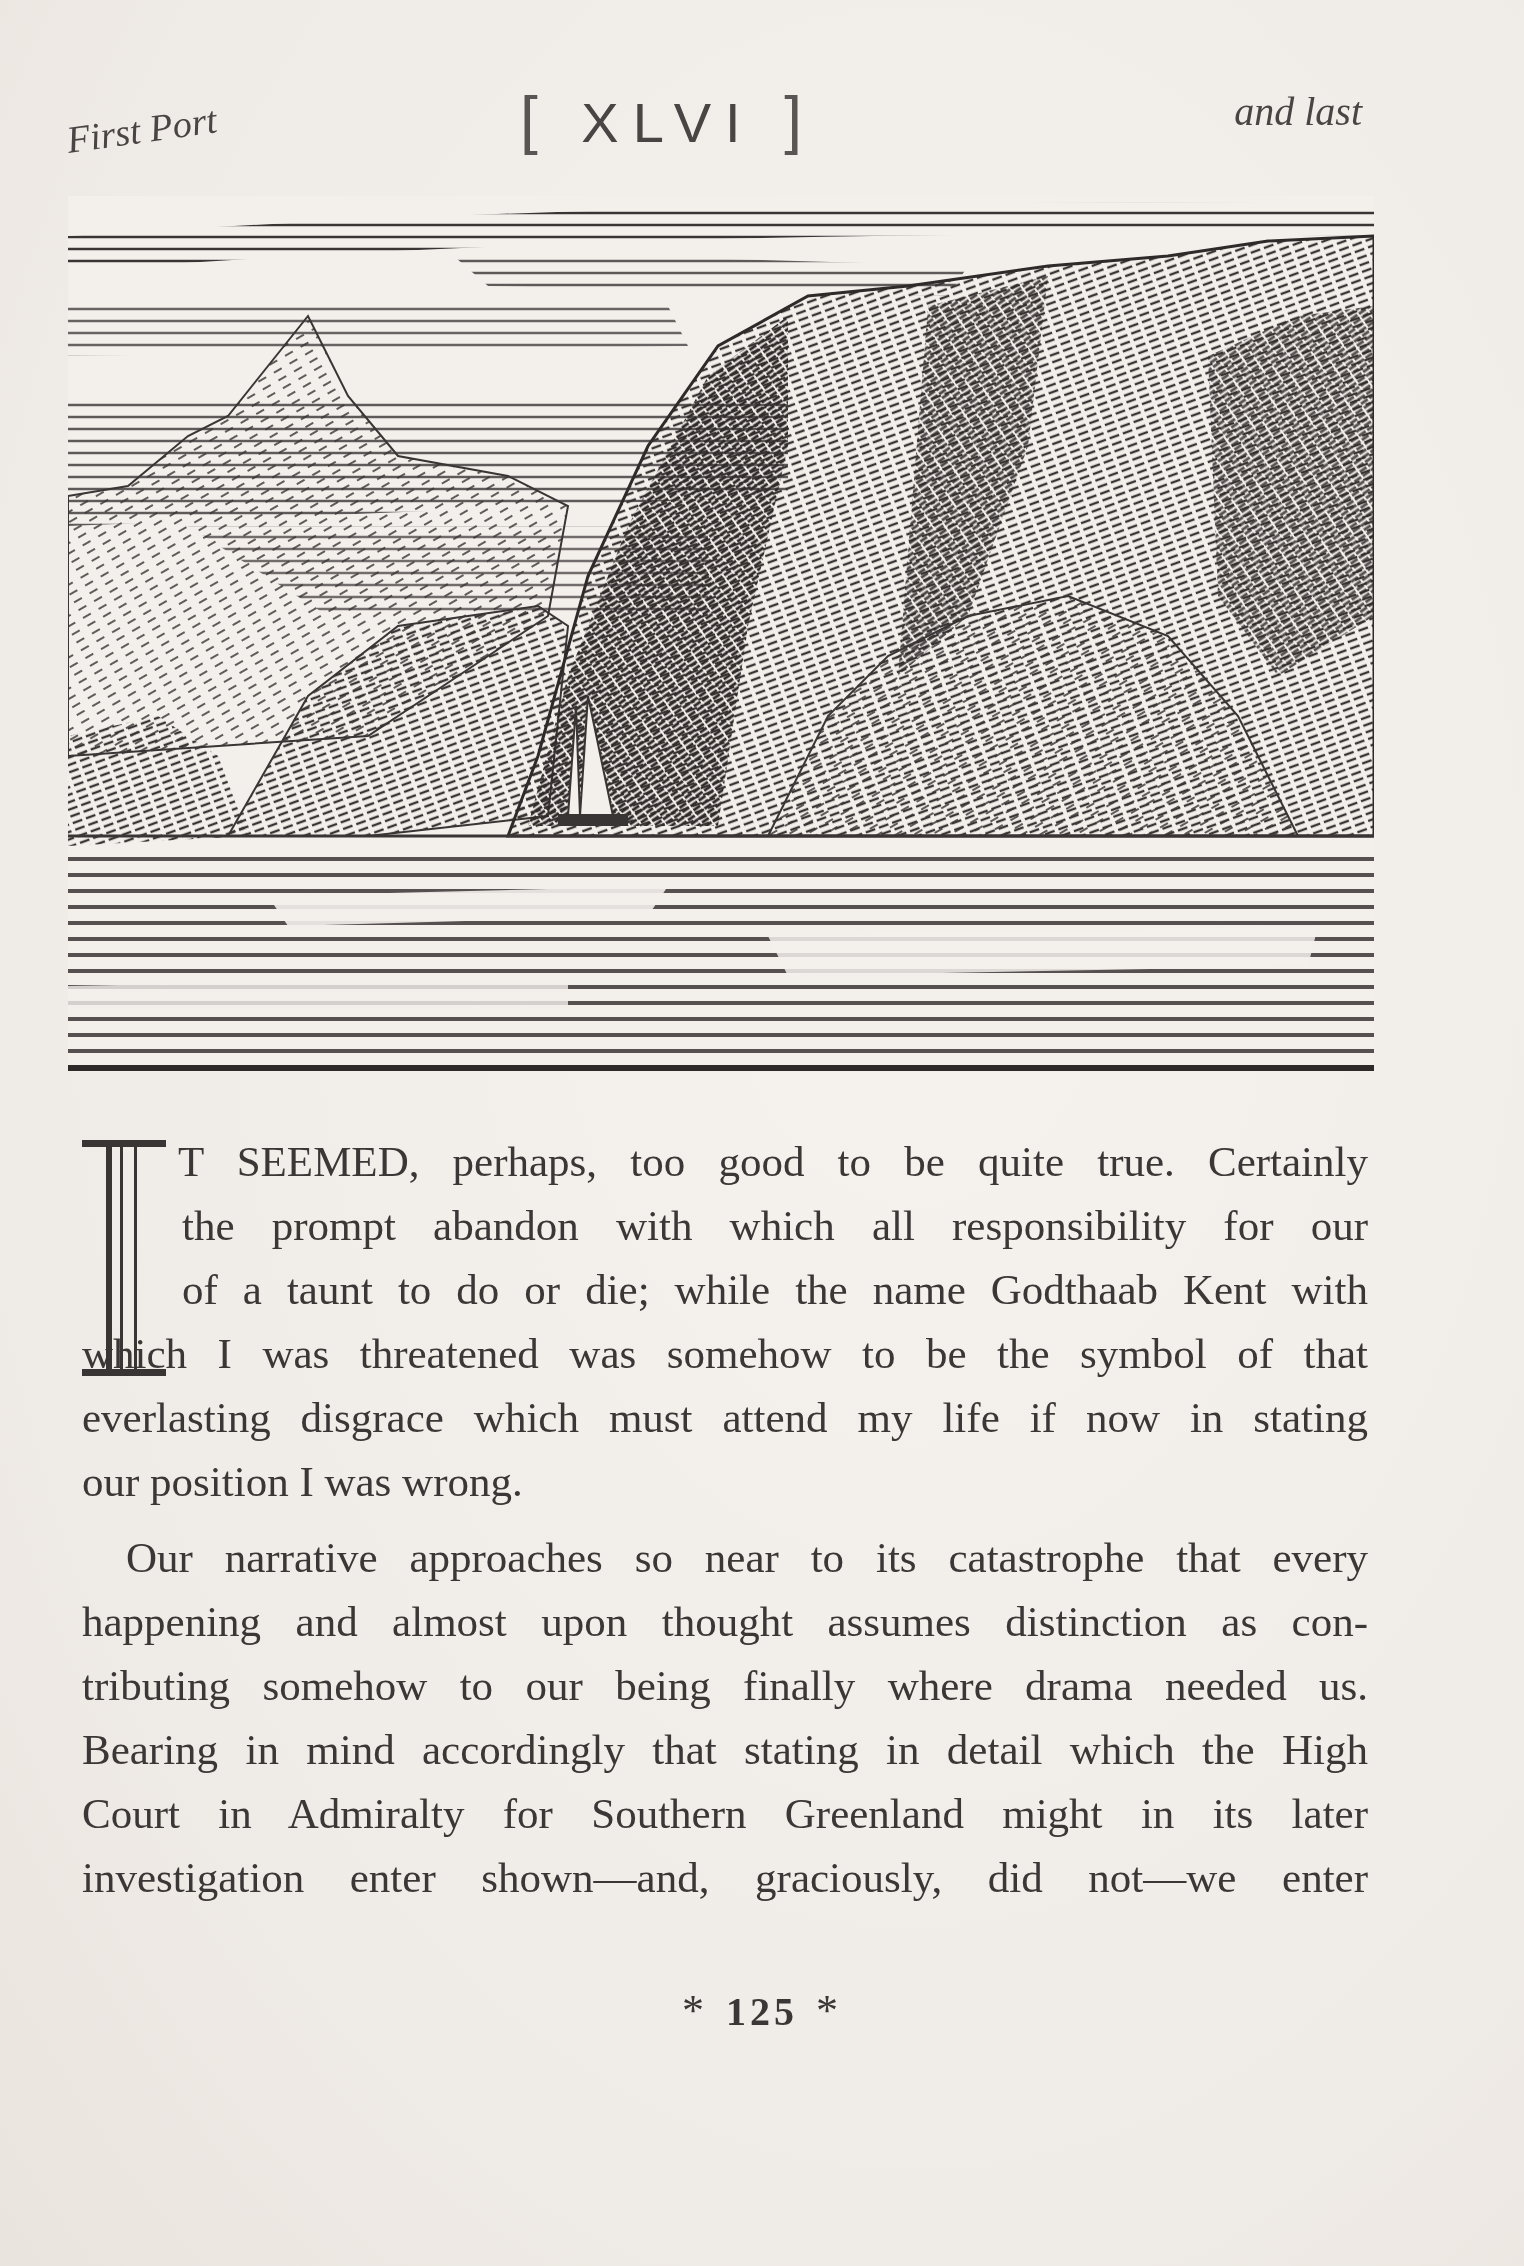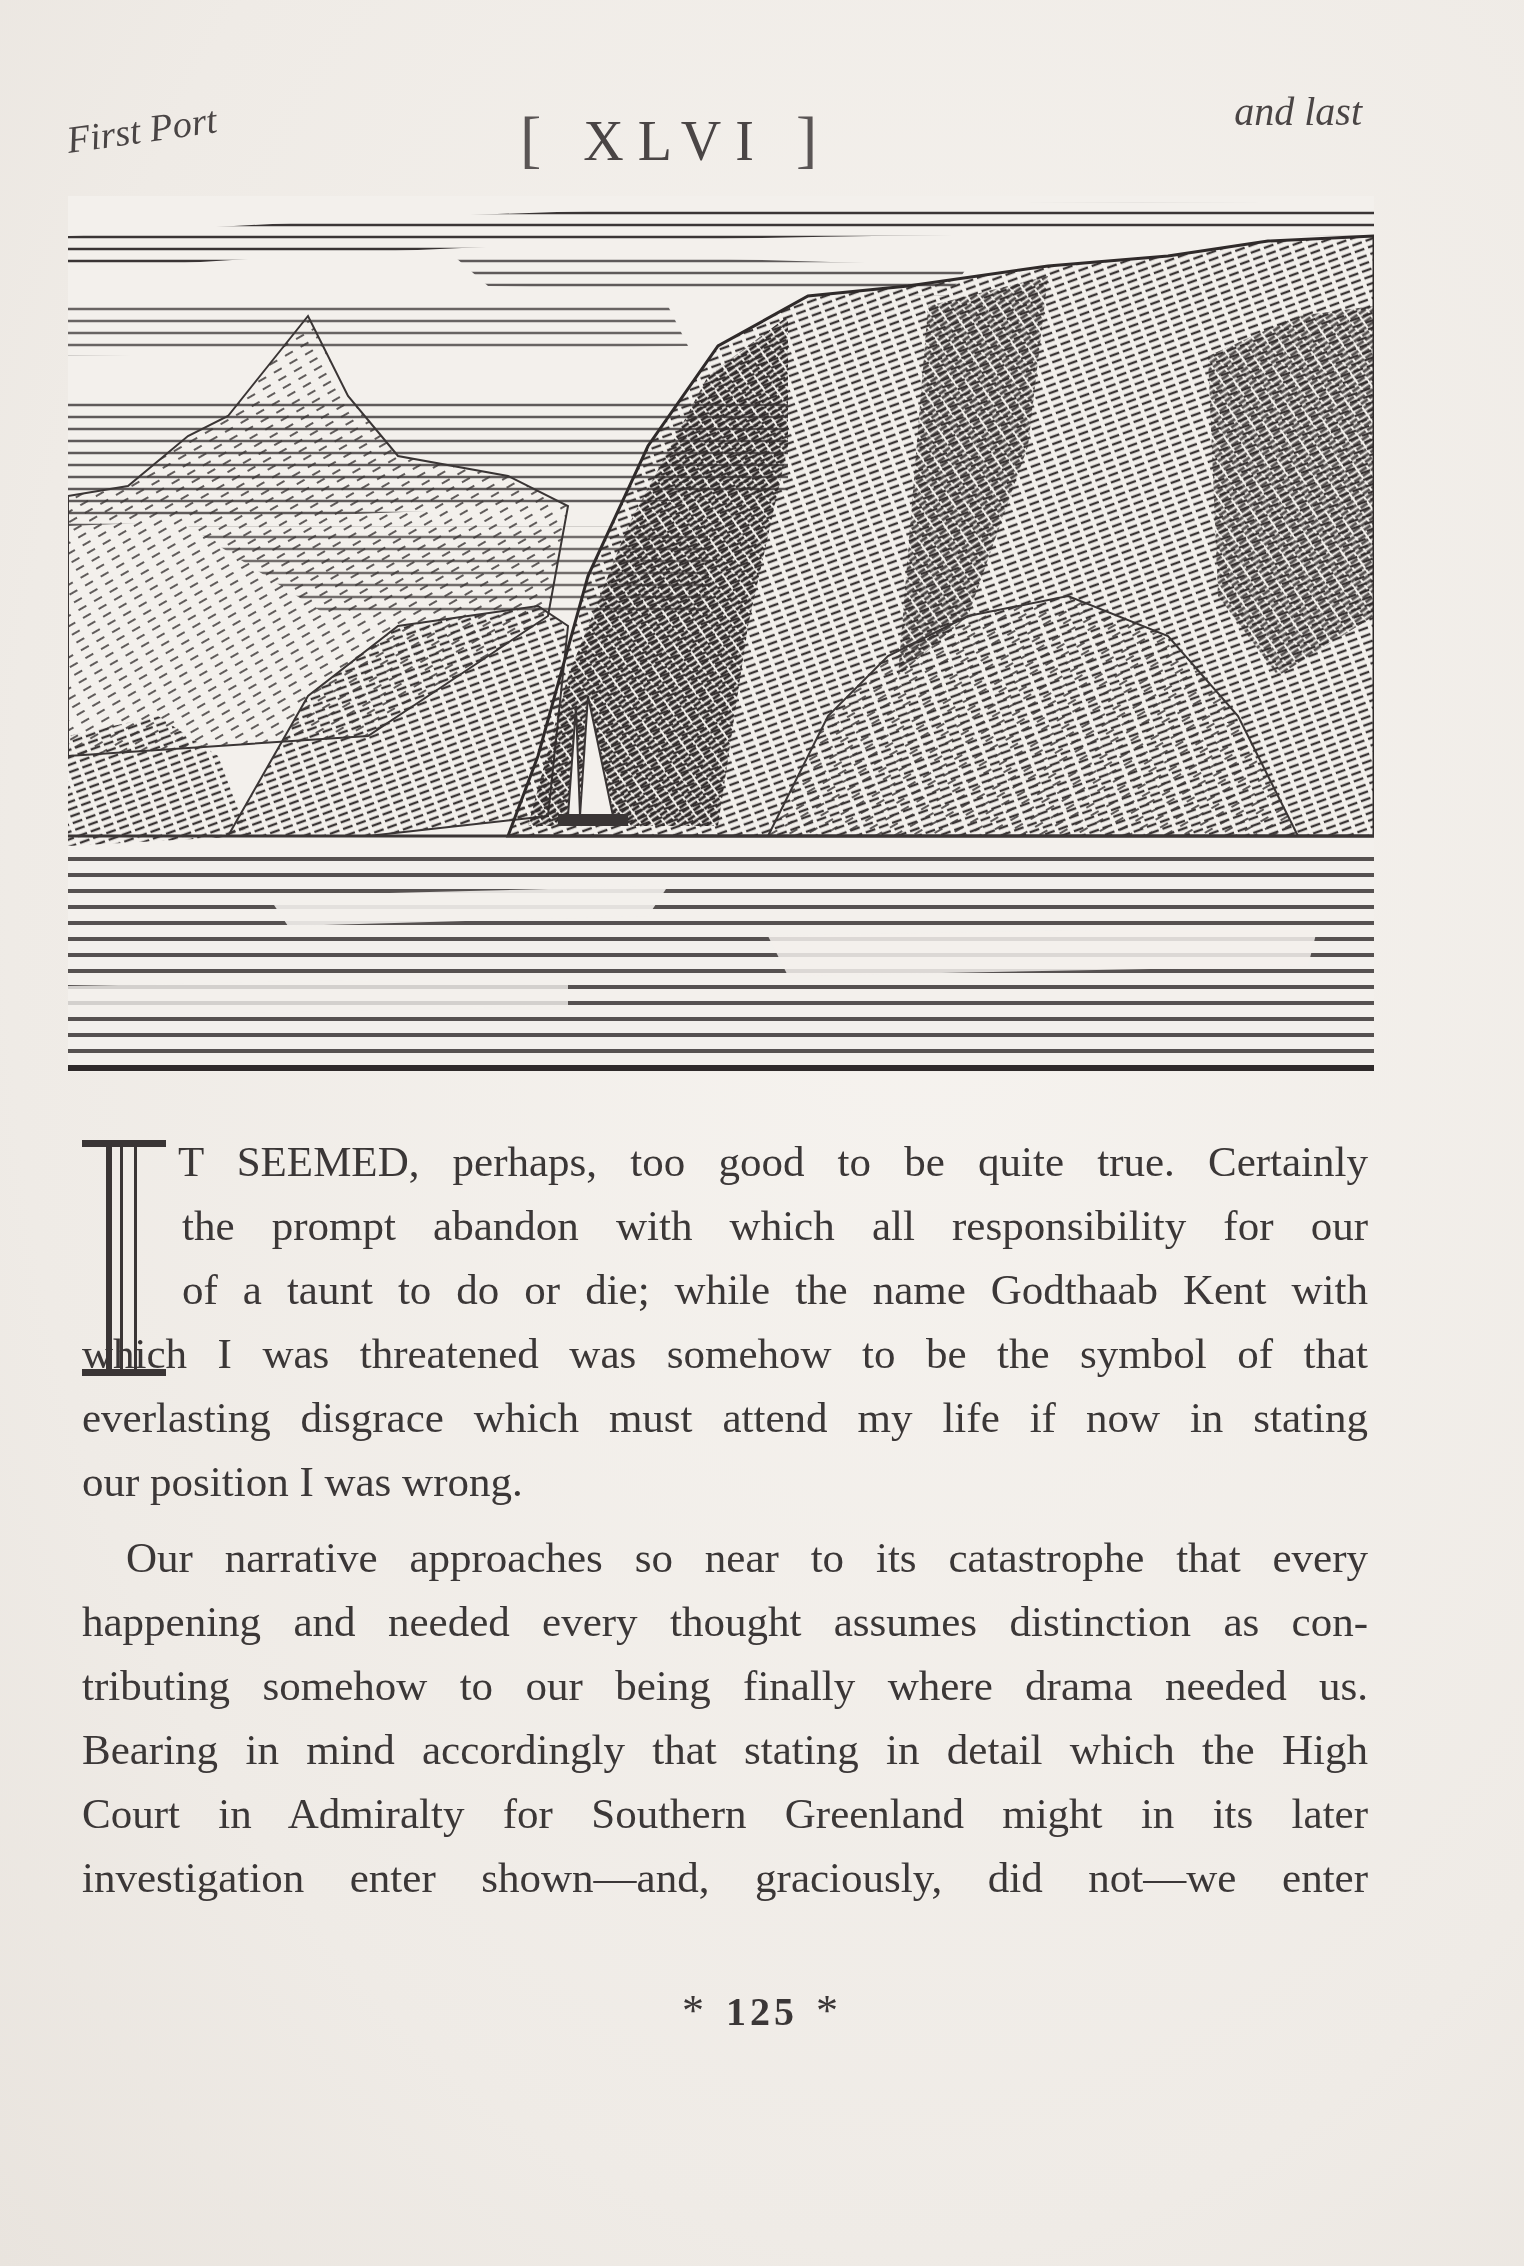--- a/index.html
+++ b/index.html
@@ -12,22 +12,22 @@
     position: relative;
   }
   .running-head { position: absolute; top: 0; left: 0; width: 1524px; height: 190px; }
   .rh-left {
     position: absolute; left: 70px; top: 118px;
     font-family: "Liberation Serif", serif; font-style: italic;
     font-size: 38px; color: #4a4545;
     transform: rotate(-8deg); transform-origin: left bottom;
   }
   .rh-center {
-    position: absolute; left: 520px; top: 102px;
-    font-family: Liberation Serif, serif; font-size: 56px; letter-spacing: 14px;
+    position: absolute; left: 520px; top: 83px;
+    font-family: Liberation Sans, sans-serif; font-size: 56px; letter-spacing: 14px;
     color: #4a4545;
   }
   .rh-center .br { font-size: 64px; font-weight: 300; color: #5a5555; }
   .rh-right {
     position: absolute; right: 162px; top: 88px;
     font-family: "Liberation Serif", serif; font-style: italic;
     font-size: 40px; color: #4a4545; margin-left: 41px;
   }
   .illustration {
     position: absolute; left: 68px; top: 196px; width: 1306px; height: 876px;
@@ -137,21 +137,21 @@
     </div>
     <span class="line dc-line first">T SEEMED, perhaps, too good to be quite true. Certainly</span>
     <span class="line dc-line">the prompt abandon with which all responsibility for our</span>
     <span class="line dc-line">of a taunt to do or die; while the name Godthaab Kent with</span>
     <span class="line">which I was threatened was somehow to be the symbol of that</span>
     <span class="line">everlasting disgrace which must attend my life if now in stating</span>
     <span class="line last">our position I was wrong.</span>
   </div>
   <div class="para">
     <span class="line" style="padding-left:44px">Our narrative approaches so near to its catastrophe that every</span>
-    <span class="line">happening and needed every thought assumes distinction as con-</span>
+    <span class="line">happening and almost upon thought assumes distinction as con-</span>
     <span class="line">tributing somehow to our being finally where drama needed us.</span>
     <span class="line">Bearing in mind accordingly that stating in detail which the High</span>
     <span class="line">Court in Admiralty for Southern Greenland might in its later</span>
     <span class="line">investigation enter shown—and, graciously, did not—we enter</span>
   </div>
 </div>
 
 <div class="folio">
   <span class="star">*</span><span>125</span><span class="star">*</span>
 </div>

